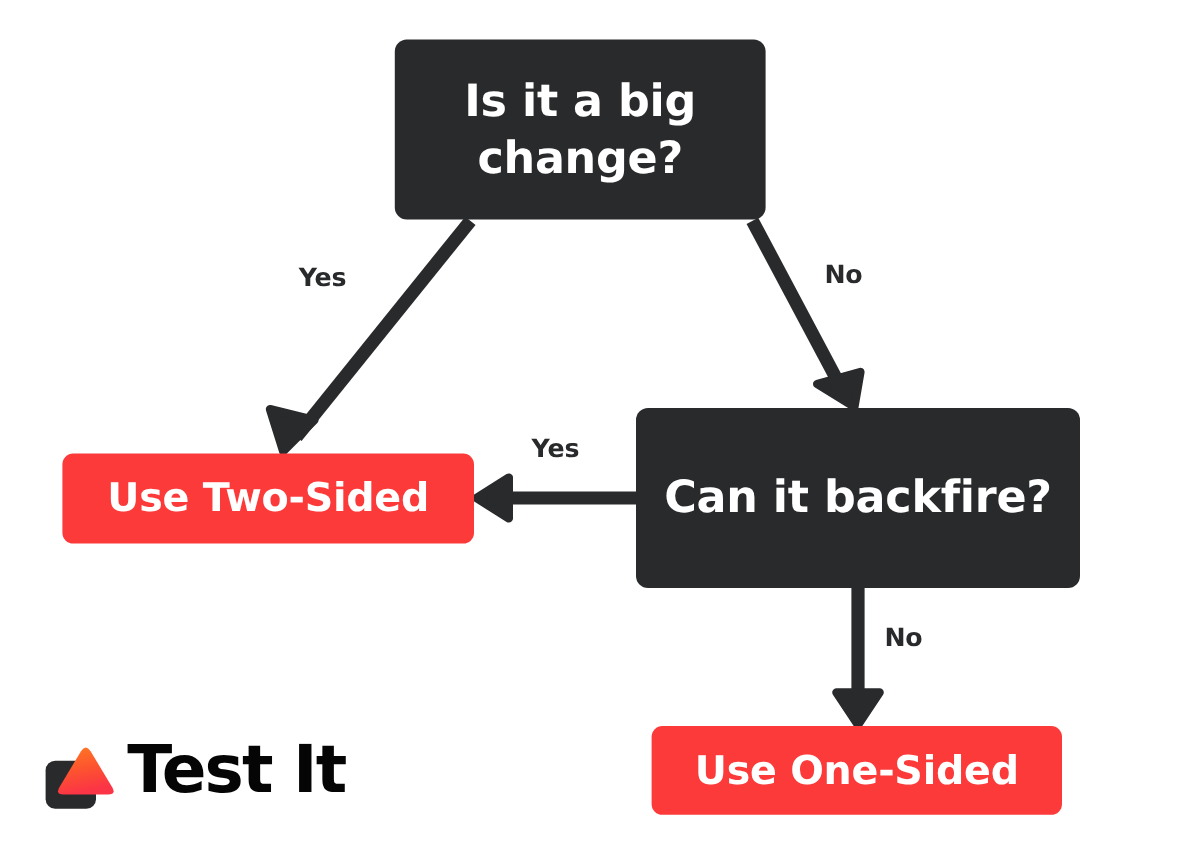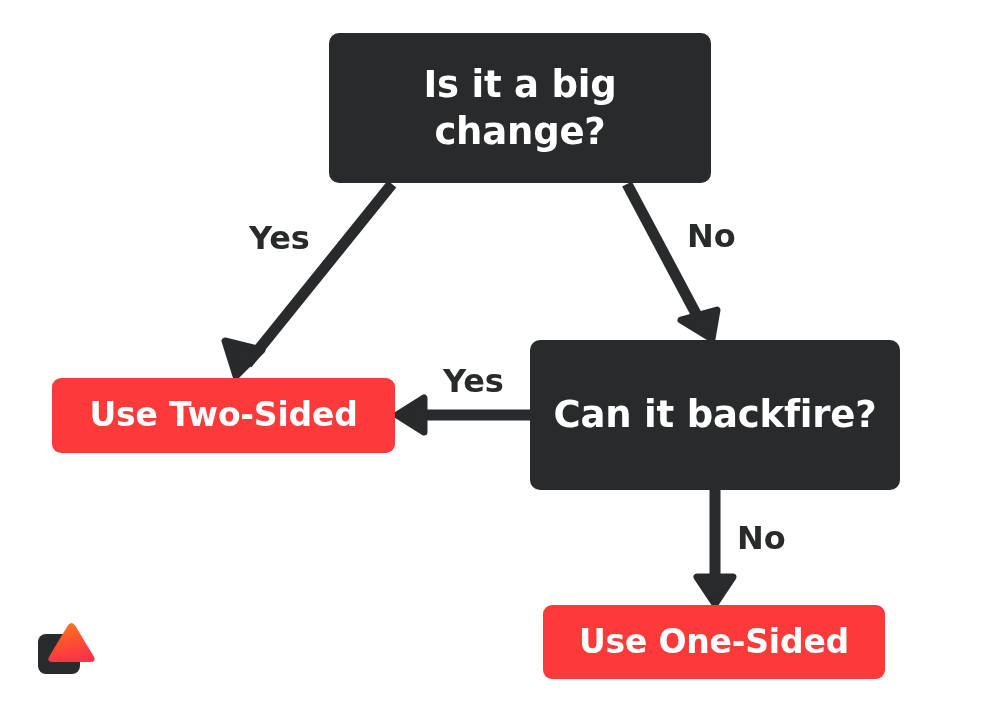--- a/index.html
+++ b/index.html
@@ -41,41 +41,41 @@
   }
   .node-outcome {
     background: #fc3a3a;
     font-size: 33px;
     border-radius: 9px;
     text-align: center;
   }
 
   #node-big-change {
     left: 329px; top: 33px;
-    width: 382px; height: 150px;
+    width: 309px; height: 150px;
   }
   #node-backfire {
     left: 530px; top: 340px;
     width: 370px; height: 150px; text-align: right;
   }
   #node-two-sided {
     left: 52px; top: 378px;
     width: 343px; height: 75px;
   }
   #node-one-sided {
     left: 543px; top: 605px;
     width: 342px; height: 74px;
   }
 
   
   .edge-label {
     position: absolute;
     color: #292a2c;
     font-weight: 700;
-    font-size: 32px;
+    font-size: 21px;
     letter-spacing: -0.1px;
     white-space: nowrap;
   }
   #label-yes-big     { left: 249px; top: 219px; }
   #label-no-big      { left: 687px; top: 217px; }
   #label-yes-backfire{ left: 443px; top: 362px; }
   #label-no-backfire { left: 737px; top: 519px; }
 
   
   #arrows {
@@ -156,15 +156,16 @@
       <defs>
         <linearGradient id="tri-grad" x1="0" y1="0" x2="0.25" y2="1">
           <stop offset="0%" stop-color="#ff7a22"></stop>
           <stop offset="55%" stop-color="#fd5230"></stop>
           <stop offset="100%" stop-color="#fb3446"></stop>
         </linearGradient>
       </defs>
       <rect x="2" y="16" width="42" height="40" rx="8" ry="8" fill="#292a2c"></rect>
       <path d="M 31.5 8 Q 35.5 2 39.5 8 L 57.5 38 Q 61 44 54 44 L 17 44 Q 10 44 13.5 38 Z" fill="url(#tri-grad)"></path>
     </svg>
+    <div id="logo-word">Test It</div>
   </div>
 
 </div>
 
 </body></html>

